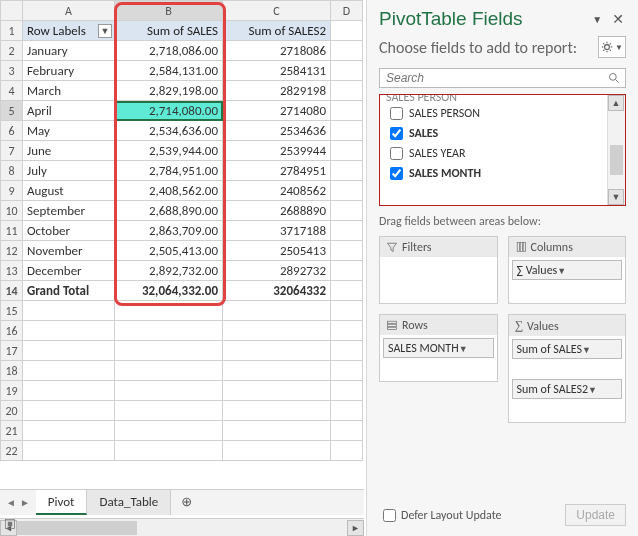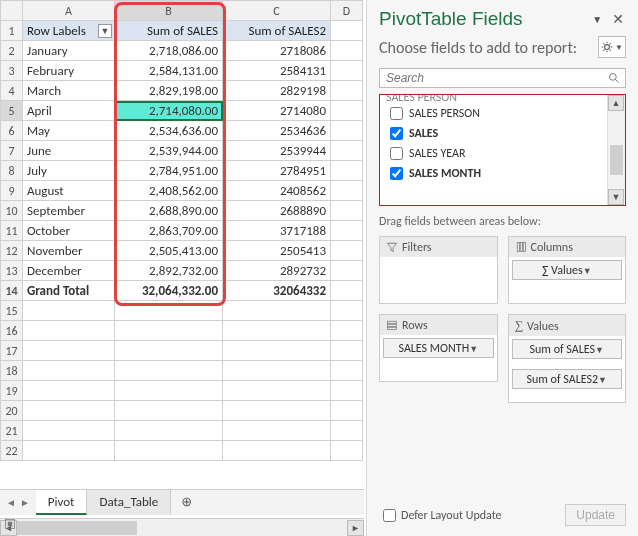--- a/index.html
+++ b/index.html
@@ -125,21 +125,21 @@
   .areas { display:flex; gap:10px; padding:0 12px 10px 12px; }
   .area-col { flex:1; display:flex; flex-direction:column; gap:10px; }
   .area {
     background:#fff;
     border:1px solid #ccc;
   }
   .area-hdr { background:#eaeaea; padding:3px 6px; font-size:12px; color:#555; display:flex; gap:4px; align-items:center; }
   .area-body { min-height:46px; padding:3px; }
   .chip {
     background:#f2f2f2; border:1px solid #bbb; padding:2px 4px; font-size:12px;
-    display:flex; align-items:center; justify-content:center; margin-bottom:10px;
+    display:flex; align-items:center; justify-content:flex-start; margin-bottom:20px;
     cursor:pointer;
   }
   .chip .dd2 { font-size:9px; color:#555; }
   .defer-row { padding:0 12px 10px 12px; display:flex; align-items:center; gap:2px; margin-top:auto;}
   .defer-row label { color:#555; font-size:12px; flex:1; }
   .upd-btn { background:#f2f2f2; border:1px solid #ccc; color:#aaa; padding:3px 10px; font-size:12px; }
   .ico { width:12px; height:12px; }
 </style>
 </head>
 <body>

